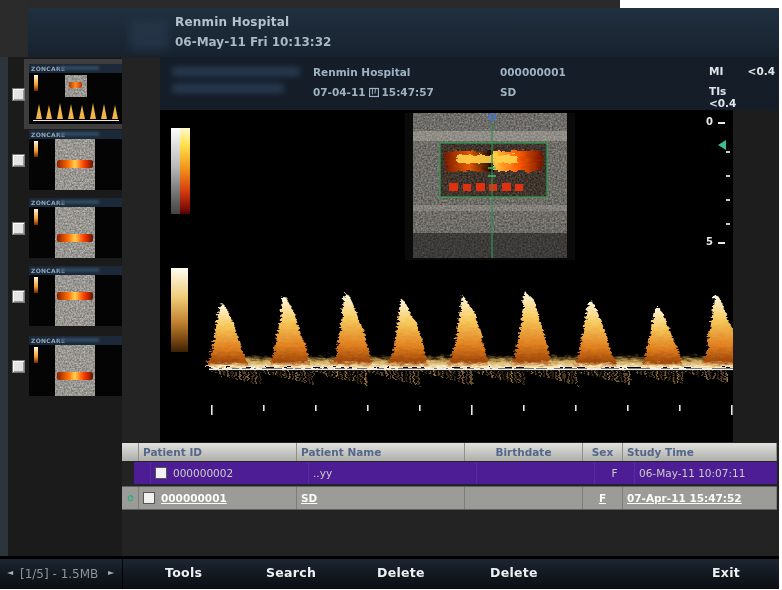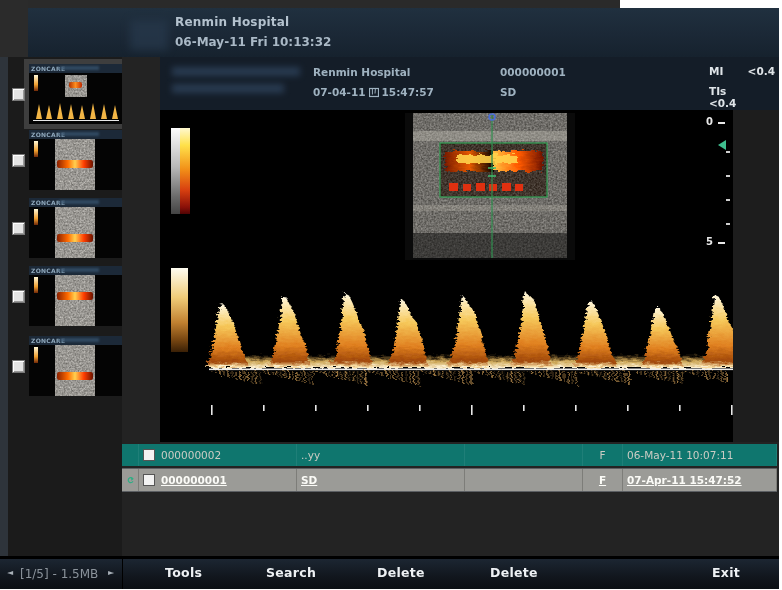--- a/index.html
+++ b/index.html
@@ -67,21 +67,21 @@
 
   
   .ptable{position:absolute;left:0;top:386px;width:655px;height:70px;font-size:10.5px;}
   .prow{display:grid;grid-template-columns:17px 158px 168px 118px 40px 154px;align-items:center;}
   .phead{height:18px;background:linear-gradient(180deg,#e2e2de,#c2c2be 60%,#aeaeaa);color:#55678a;font-weight:bold;}
   .phead .cell{border-right:1px solid #8f8f8b;height:100%;display:flex;align-items:center;padding:0 4px;box-sizing:border-box;}
   .phead .cell.center{justify-content:center;}
   .pr{height:22px;color:#ccccc4;}
   .pr .cell{height:100%;display:flex;align-items:center;gap:6px;padding:0 4px;box-sizing:border-box;border-right:1px solid rgba(255,255,255,.07);}
   .pr .cell.center{justify-content:center;}
-  .pr1{margin-top:1px;background:#0f766e;}
+  .pr1{margin-top:1px;background:#4c1d95;margin-left:12px;}
   .pr2{margin-top:2px;background:#9b9b97;color:#fbfbf7;border-top:1px solid #5c5f63;border-bottom:1px solid #5c5f63;}
   .pr2 .cell{border-right:1px solid #7d7d79;}
   .pr2 .u{text-decoration:underline;font-weight:bold;}
   .row-cb{width:10px;height:10px;background:#f2f2f2;border:1px solid #555;flex:0 0 auto;cursor:pointer;}
   .restore-ic{width:15px;height:14px;cursor:pointer;}
 
   
   .bottombar{position:absolute;left:0;top:556px;width:779px;height:30px;border-top:3px solid #000;
     background:linear-gradient(180deg,#1c2632,#11161d 60%,#0b0f14);}
   .pager{position:absolute;left:0;top:0;width:122px;height:100%;border-right:1px solid #000;}
@@ -466,20 +466,28 @@
           <div class="depth-tick" style="top:65px"></div>
           <div class="depth-tick" style="top:89px"></div>
           <div class="depth-tick" style="top:113px"></div>
           <div class="depth-lbl" style="left:546px;top:126px">5</div>
           <div class="depth-dash" style="left:558px;top:132px"></div>
         </div>
         <div class="canvas-margin"></div>
       </div>
 
       <div class="ptable">
+        <div class="prow phead">
+          <div class="cell"></div>
+          <div class="cell">Patient ID</div>
+          <div class="cell">Patient Name</div>
+          <div class="cell center">Birthdate</div>
+          <div class="cell center">Sex</div>
+          <div class="cell">Study Time</div>
+        </div>
 
         <div class="prow pr pr1">
           <div class="cell"></div>
           <div class="cell">
               <span class="row-cb"></span>
               <span>000000002</span>
             </div>
           <div class="cell">
               <span>..yy</span>
             </div>

